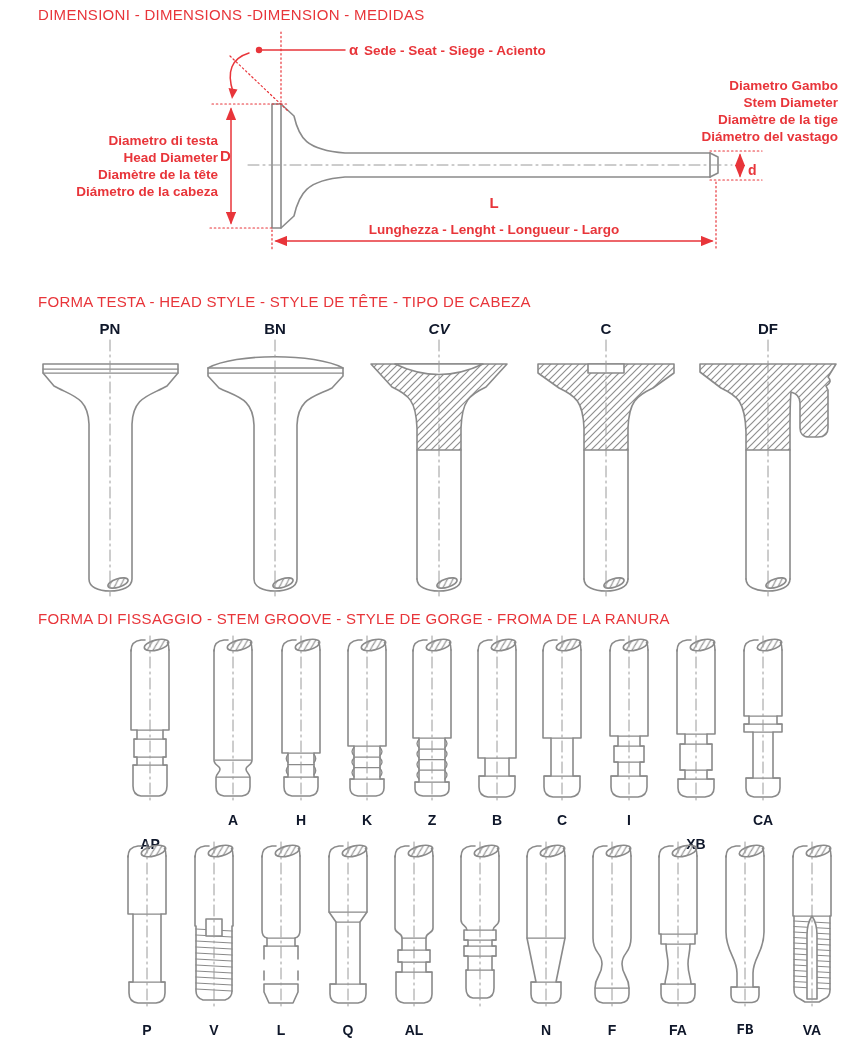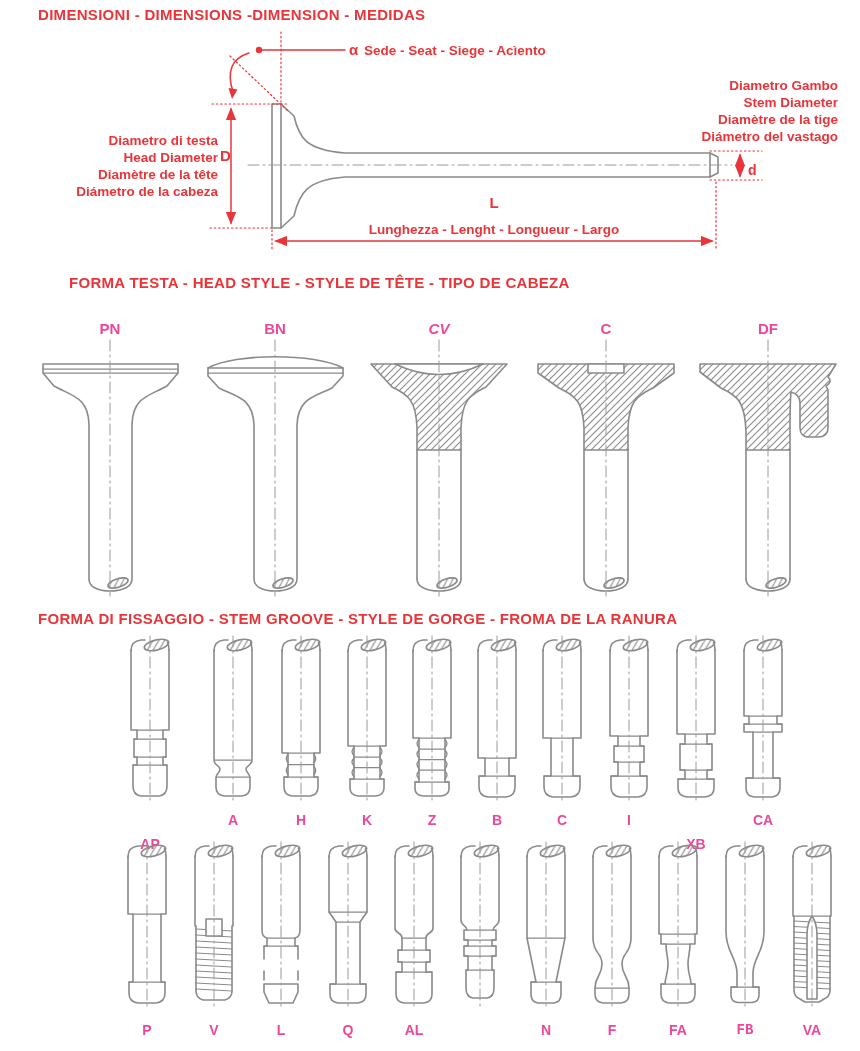--- a/index.html
+++ b/index.html
@@ -1,20 +1,20 @@
 <!DOCTYPE html>
 <html><head>
 <meta charset="utf-8">
 <style>
   html,body{margin:0;padding:0;background:#fff;}
   .page{position:relative;width:860px;height:1051px;background:#fff;overflow:hidden;
         font-family:"Liberation Sans",sans-serif;}
-  .sec-title{position:absolute;left:38px;color:#e8353a;font-size:15px;font-weight:700;
+  .sec-title{position:absolute;left:38px;color:#e8353a;font-size:15px;font-weight:400;
              letter-spacing:.3px;white-space:nowrap;}
-  .fig-label{position:absolute;transform:translateX(-50%);color:#ec4899;font-weight:700;
+  .fig-label{position:absolute;transform:translateX(-50%);color:#0f172a;font-weight:700;
              white-space:nowrap;}
   .hs-label{font-size:15px;}
   .sg-label{font-size:14px;}
   svg{position:absolute;overflow:visible;}
   svg path,svg line,svg rect,svg ellipse{stroke:#8a8a8a;fill:none;stroke-width:1.6;
       stroke-linejoin:round;stroke-linecap:round;}
   .thin{stroke-width:1.25;}
   .wfill{fill:#fff;}
   .hfill{fill:url(#hatch);}
   .cl{stroke-dasharray:11 4 2 4;stroke-width:1;stroke:#9a9a9a;}
@@ -88,21 +88,21 @@
 
     <g>
       <line class="rdot" x1="272" y1="200" x2="272" y2="220"></line>
       <line class="rdot" x1="716" y1="152" x2="716" y2="220"></line>
       <line class="rl" x1="276" y1="211" x2="712" y2="211" marker-start="url(#ah)" marker-end="url(#ah)"></line>
       <text class="t-big" text-anchor="middle" x="494" y="178" font-size="15">L</text>
       <text text-anchor="middle" x="494" y="204" font-size="13.5">Lunghezza - Lenght - Longueur - Largo</text>
     </g>
   </svg>
 
-  <div class="sec-title" style="top:274px;margin-left:31px;">FORMA TESTA - HEAD STYLE - STYLE DE TÊTE - TIPO DE CABEZA</div>
+  <div class="sec-title" style="top:293px;">FORMA TESTA - HEAD STYLE - STYLE DE TÊTE - TIPO DE CABEZA</div>
 
   <div class="fig-label hs-label" style="left:110px;top:320px;">PN</div>
   <div class="fig-label hs-label" style="left:275px;top:320px;">BN</div>
   <div class="fig-label hs-label" style="left:439px;top:320px;font-style:italic;">CV</div>
   <div class="fig-label hs-label" style="left:606px;top:320px;">C</div>
   <div class="fig-label hs-label" style="left:768px;top:320px;">DF</div>
 
   <svg style="left:30px;top:340px;" width="160" height="262" viewBox="0 0 160 262">
     <path d="M13,24 H148 V33 L137,46 C119,56 103,57 102,84 L102,239 C102,247 92,251 80,251 C68,251 59,247 59,239 L59,84 C58,57 42,56 24,46 L13,33 Z"></path>
     <line class="thin" x1="13" y1="29" x2="148" y2="29"></line>

